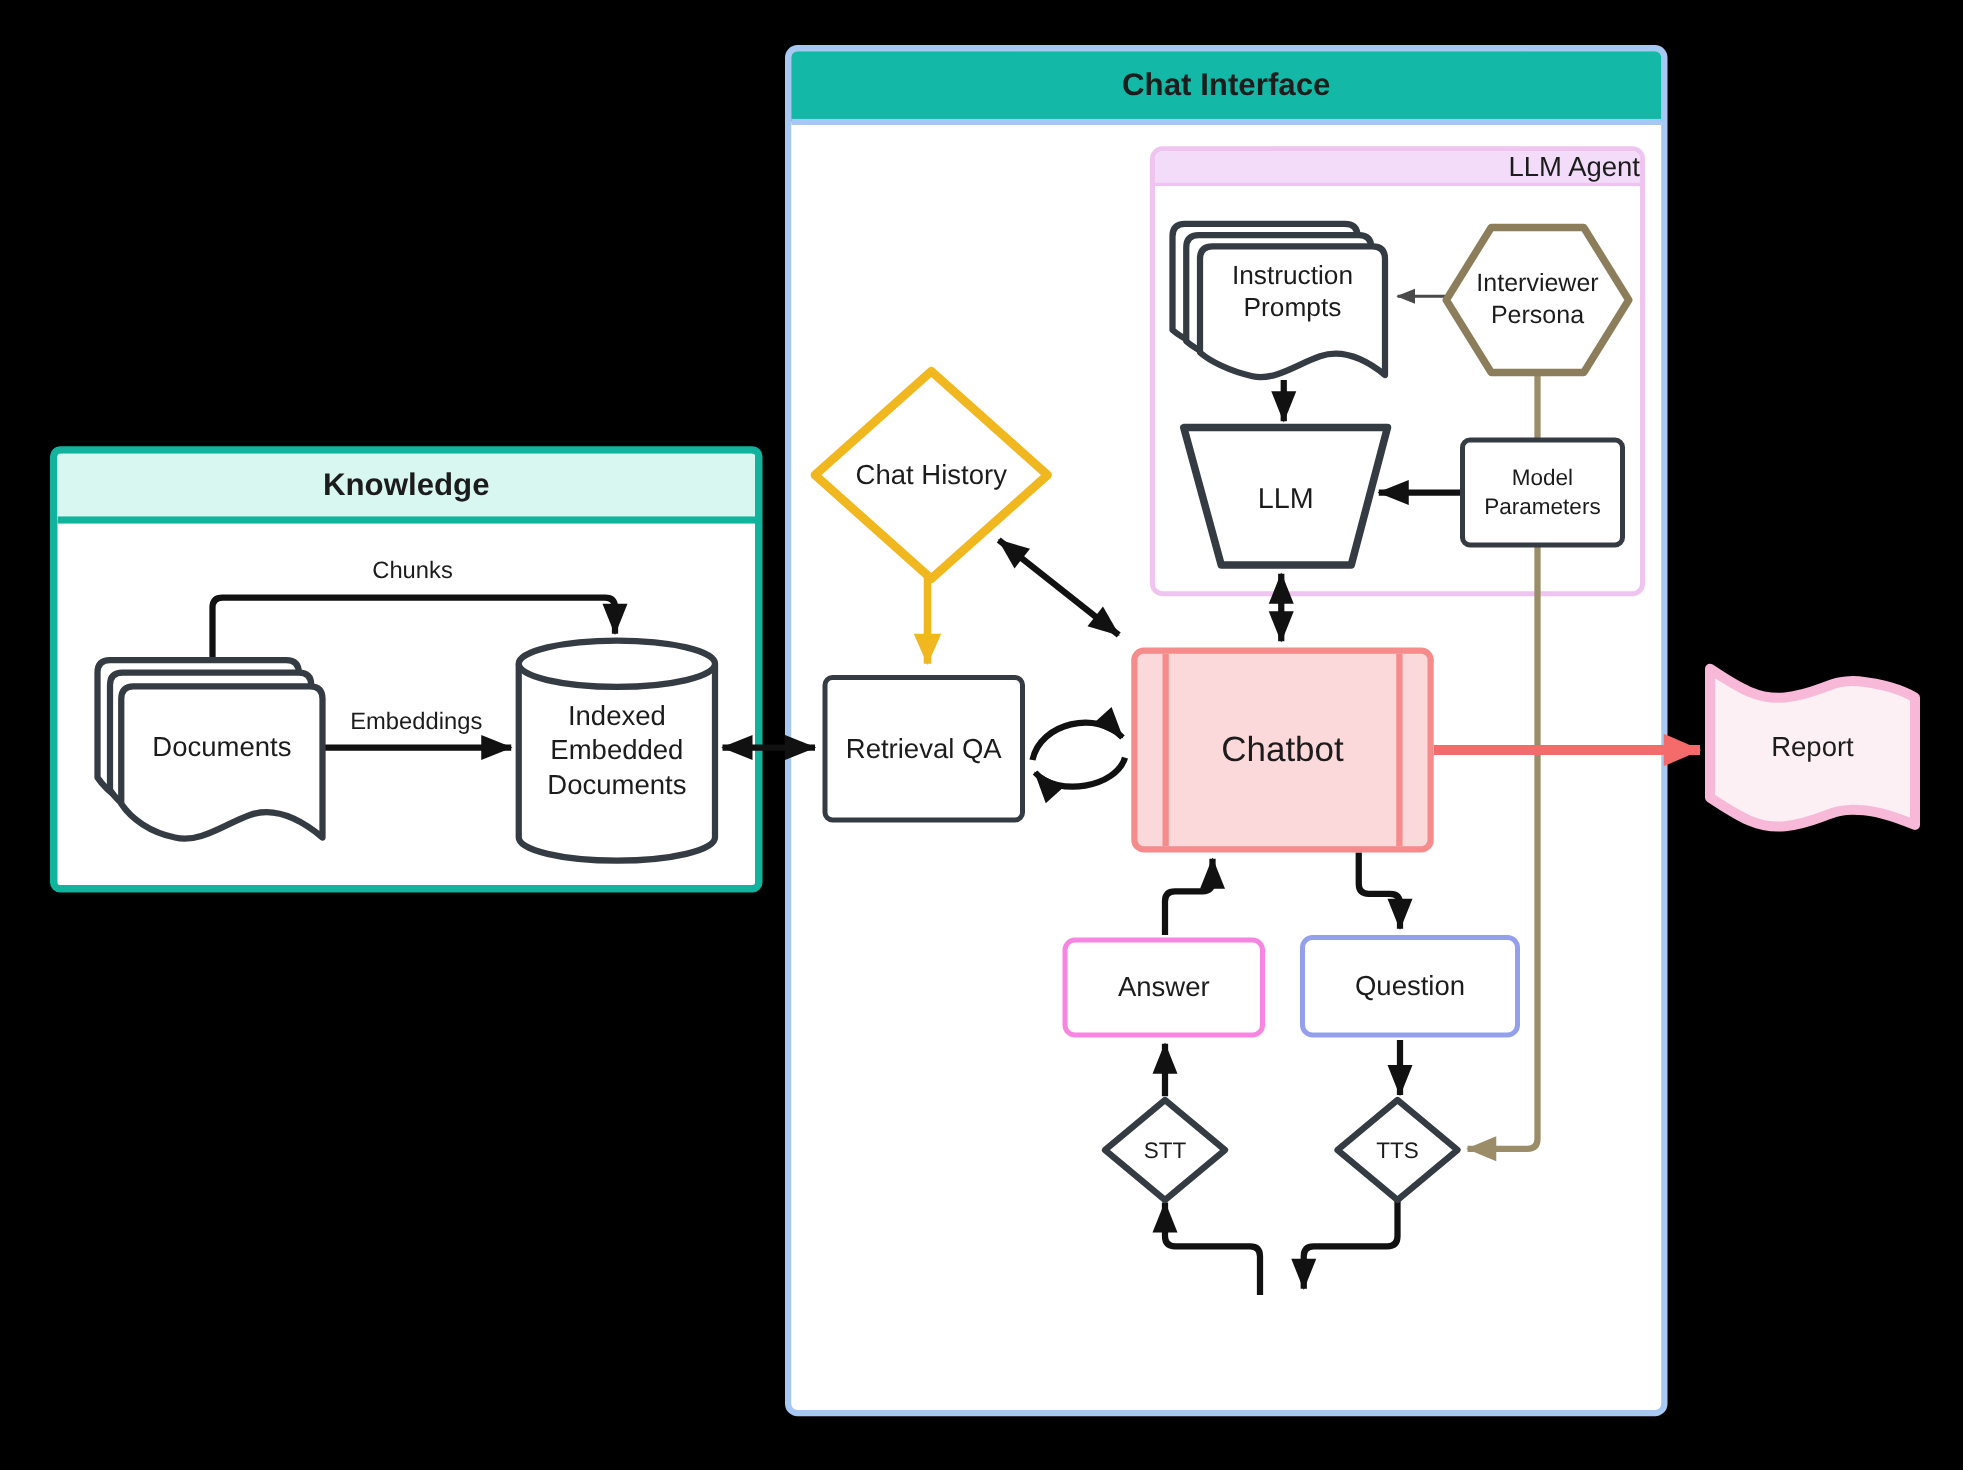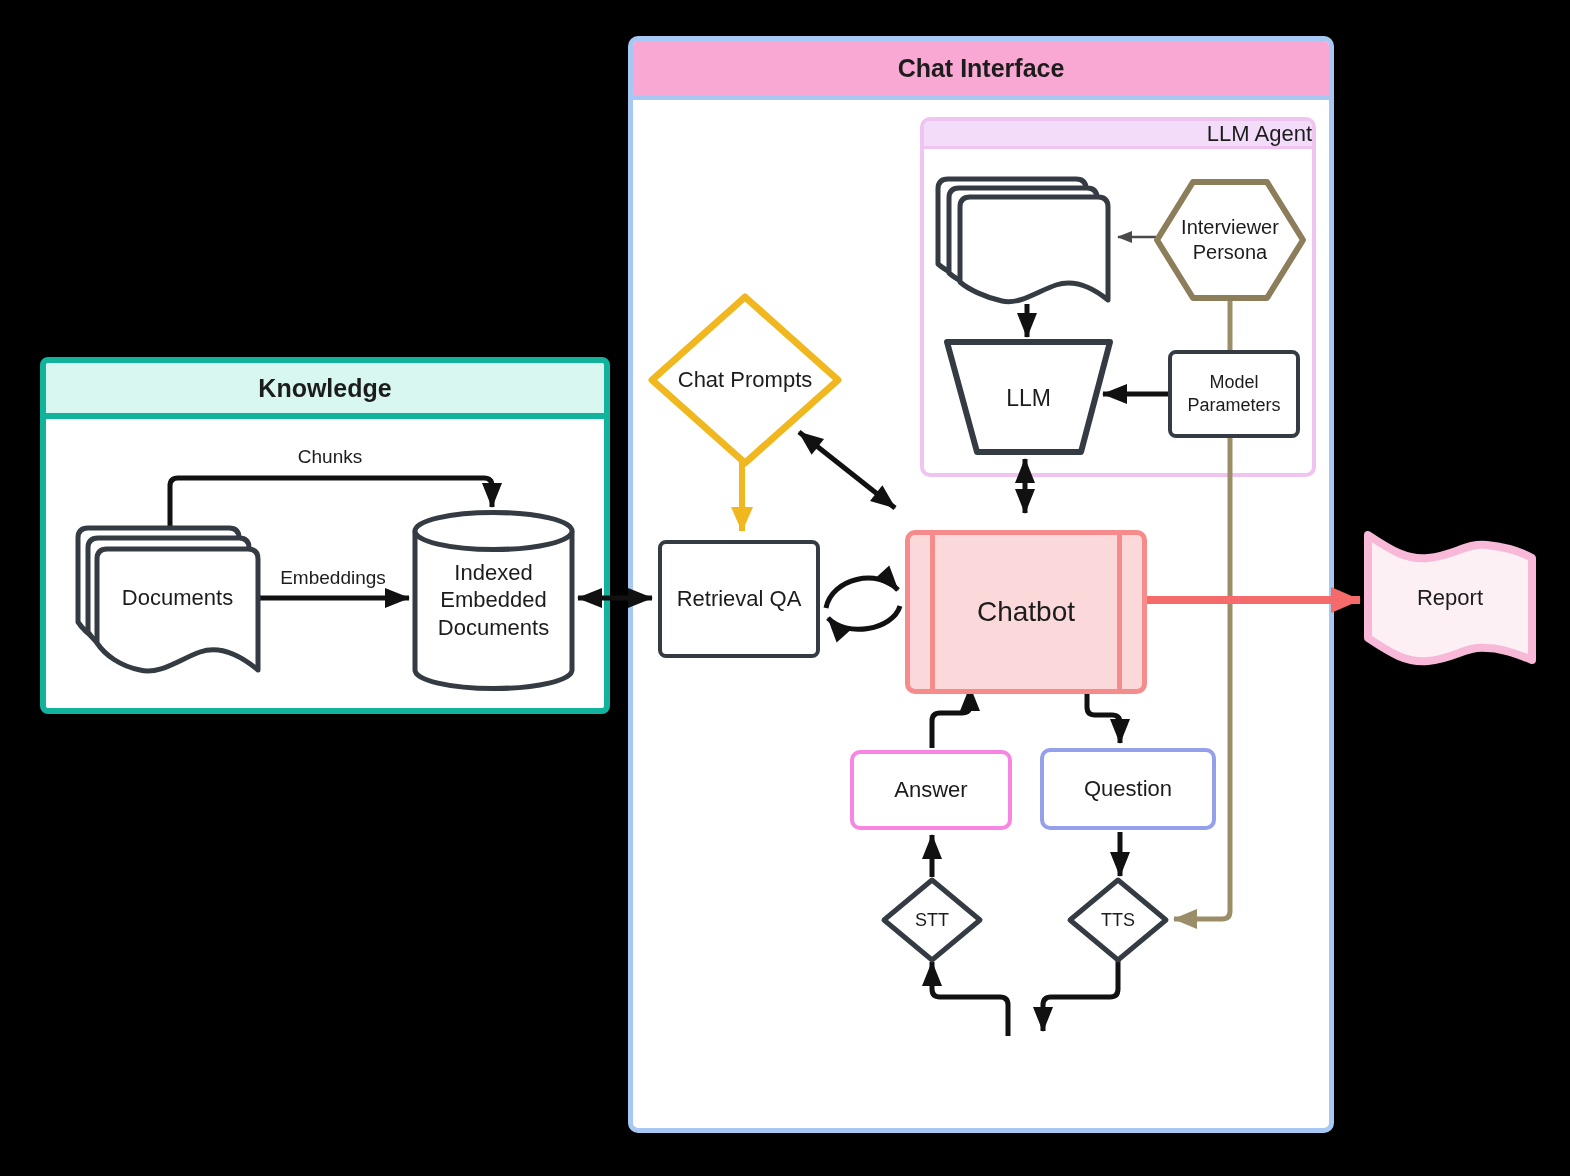--- a/index.html
+++ b/index.html
@@ -12,21 +12,21 @@
        display:flex;align-items:center;justify-content:center;text-align:center;}
   .lbl{position:absolute;z-index:4;display:flex;align-items:center;justify-content:center;
        text-align:center;white-space:pre-line;line-height:1.25;}
 </style>
 </head>
 <body>
 
 <div id="canvas">
 
   <div class="container" style="left:628px;top:36px;width:706px;height:1097px;border:5px solid #a6c8f2;border-radius:10px;">
-    <div class="hdr" style="height:59px;background:#f9a8d4;border-bottom:5px solid #a6c8f2;border-radius:5px 5px 0 0;">
+    <div class="hdr" style="height:59px;background:#14b8a6;border-bottom:5px solid #a6c8f2;border-radius:5px 5px 0 0;">
       <span style="font-size:25px;font-weight:bold;">Chat Interface</span>
     </div>
   </div>
 
   <div class="container" style="left:40px;top:357px;width:570px;height:357px;border:6px solid #12b39c;border-radius:8px;">
     <div class="hdr" style="height:56px;background:#d8f7f1;border-bottom:6px solid #12b39c;border-radius:3px 3px 0 0;">
       <span style="font-size:25px;font-weight:bold;">Knowledge</span>
     </div>
   </div>
 
@@ -119,21 +119,21 @@
     <path d="M 1118,880 L 1166,920 L 1118,960 L 1070,920 Z" fill="#ffffff" stroke="#353b43" stroke-width="5" stroke-linejoin="round"></path>
 
     <path d="M 1368,535 C 1392,551 1407,560 1428,558 C 1456,555 1465,543 1487,545 C 1505,547 1520,551 1532,558
              L 1532,660 C 1515,653 1500,648 1487,648 C 1465,646 1456,658 1428,661 C 1407,663 1392,654 1368,638 Z" fill="#fcf0f5" stroke="#f7b9d7" stroke-width="8" stroke-linejoin="round"></path>
   </svg>
 
   <div class="box" style="left:658px;top:540px;width:162px;height:118px;border:4px solid #353b43;border-radius:8px;font-size:22px;">
     <span>Retrieval QA</span>
   </div>
 
-  <div class="box" style="left:905px;top:518px;width:242px;height:164px;border:5px solid #f58b8b;border-radius:10px;background:#fbd9db;font-size:28px;margin-top:12px;">
+  <div class="box" style="left:905px;top:518px;width:242px;height:164px;border:5px solid #f58b8b;border-radius:10px;background:#fbd9db;font-size:28px;">
     <div style="position:absolute;left:20px;top:0;bottom:0;width:5px;background:#f58b8b;"></div>
     <div style="position:absolute;right:20px;top:0;bottom:0;width:5px;background:#f58b8b;"></div>
     <span>Chatbot</span>
   </div>
 
   <div class="box" style="left:1168px;top:350px;width:132px;height:88px;border:4px solid #353b43;border-radius:8px;font-size:18px;white-space:pre-line;line-height:1.3;">
     <span>Model
 Parameters</span>
   </div>
 
@@ -149,22 +149,24 @@
   <div class="lbl" style="left:97px;top:575px;width:161px;height:46px;font-size:22px;">Documents</div>
 
   <div class="lbl" style="left:415px;top:552px;width:157px;height:96px;font-size:22px;">Indexed
 Embedded
 Documents</div>
 
   <div class="lbl" style="left:230px;top:444px;width:200px;height:26px;font-size:19px;">Chunks</div>
 
   <div class="lbl" style="left:233px;top:566px;width:200px;height:24px;font-size:19px;">Embeddings</div>
 
-  <div class="lbl" style="left:652px;top:366px;width:186px;height:28px;font-size:22px;">Chat Prompts</div>
+  <div class="lbl" style="left:652px;top:366px;width:186px;height:28px;font-size:22px;">Chat History</div>
 
+  <div class="lbl" style="left:960px;top:205px;width:148px;height:58px;font-size:21px;">Instruction
+Prompts</div>
 
   <div class="lbl" style="left:1157px;top:213px;width:146px;height:54px;font-size:20px;">Interviewer
 Persona</div>
 
   <div class="lbl" style="left:947px;top:383px;width:163px;height:30px;font-size:23px;">LLM</div>
 
   <div class="lbl" style="left:884px;top:908px;width:96px;height:24px;font-size:18px;">STT</div>
 
   <div class="lbl" style="left:1070px;top:908px;width:96px;height:24px;font-size:18px;">TTS</div>
 

